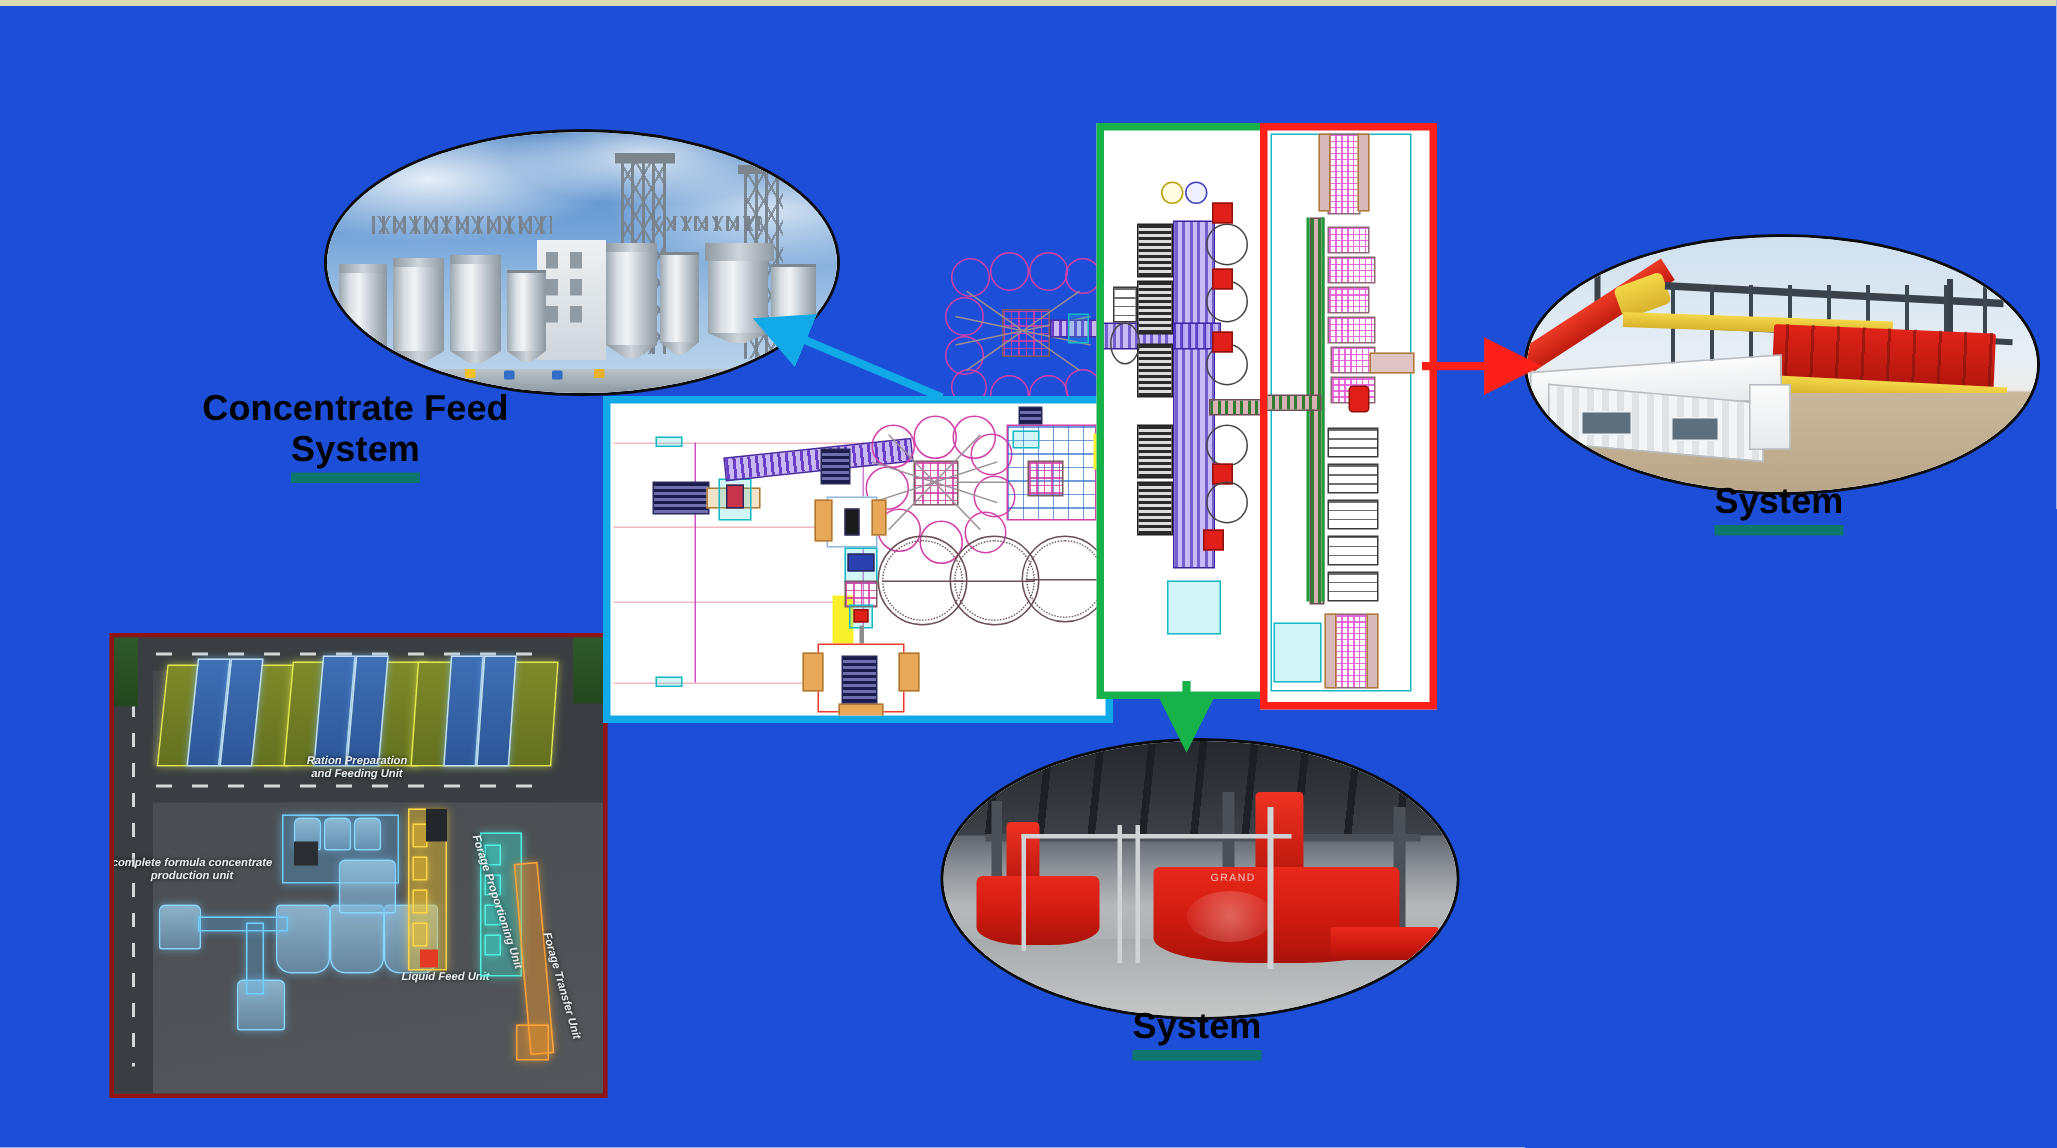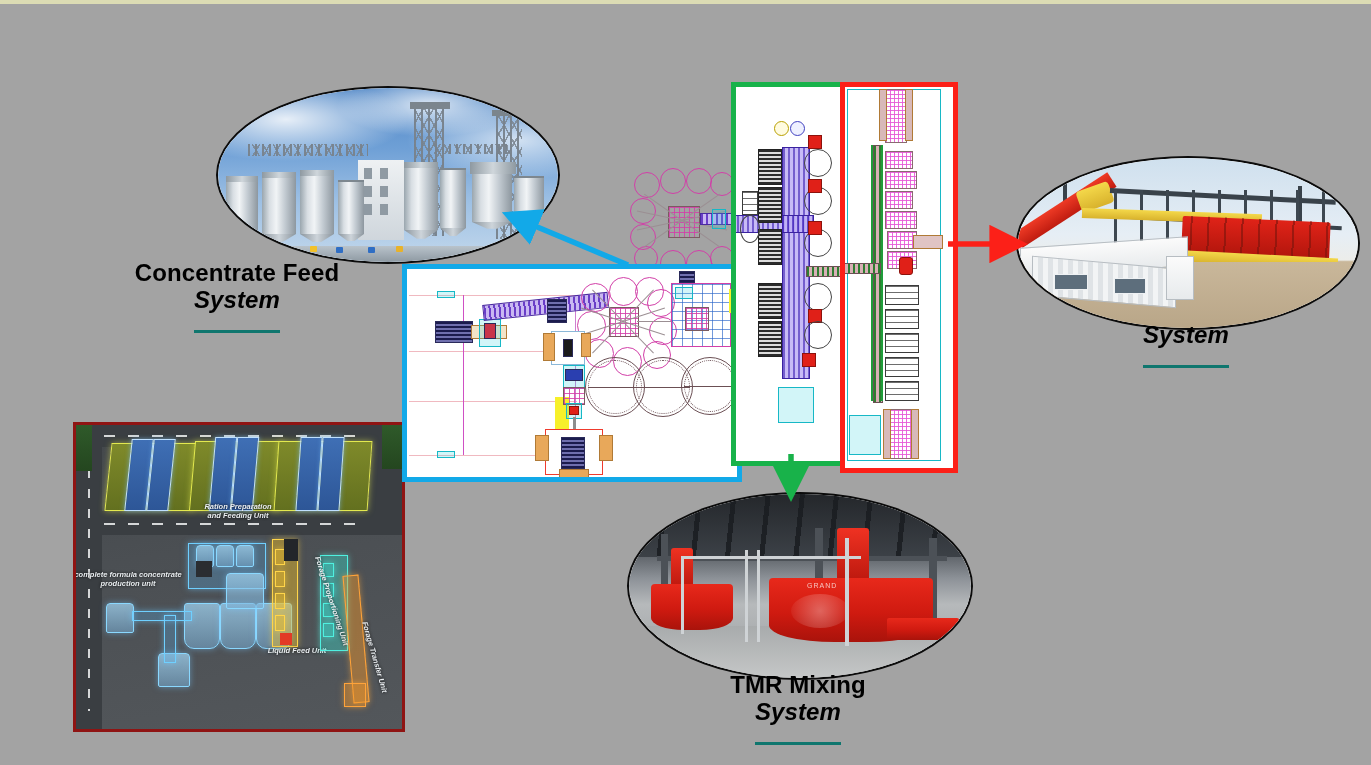--- a/index.html
+++ b/index.html
@@ -10,21 +10,21 @@
   body {
     width: 1371px;
     height: 765px;
     position: relative;
     overflow: hidden;
     font-family: "Liberation Sans", sans-serif;
   }
   .slide {
     position: absolute;
     inset: 0;
-    background: #a3a3a3;
+    background: #1d4ed8;
   }
   .top-strip {
     position: absolute;
     left: 0; top: 0;
     width: 1371px; height: 4px;
     background: #dcdcb4;
   }
 
   
   .abs { position: absolute; }
@@ -35,23 +35,22 @@
     text-align: center;
     font-weight: bold;
     color: #000000;
     line-height: 1.12;
     font-size: 24px;
     letter-spacing: 0.1px;
   }
   .caption .l1 { display: block; }
   .caption .l2 {
     display: inline-block;
-    border-bottom: 3px solid #0f766e;
-    padding-bottom: 16px;
-    font-style: italic;
+    border-bottom: 7px solid #0f766e;
+    padding-bottom: 1px;
   }
 
   
   .ellipse {
     position: absolute;
     border-radius: 50%;
     border: 2.5px solid #0b0b0b;
     overflow: hidden;
     background: #ffffff;
   }
@@ -476,21 +475,20 @@
 
       <div class="tmr-rail" style="left:52px;  top:62px; width:3px; height:78px;"></div>
       <div class="tmr-rail" style="left:116px; top:56px; width:3px; height:92px;"></div>
       <div class="tmr-rail" style="left:128px; top:56px; width:3px; height:92px;"></div>
       <div class="tmr-rail" style="left:216px; top:44px; width:4px; height:108px;"></div>
       <div class="tmr-rail" style="left:52px;  top:62px; width:180px; height:3px;"></div>
     </div>
   </div>
 
   <div class="caption" style="left:673px; top:672px; width:250px;">
-    <span class="l1">TMR Mixing</span>
     <span class="l2">System</span>
   </div>
 
   <div class="render3d" style="left:73px; top:422px; width:326px; height:304px;">
     <div class="r3-ground"></div>
 
     <div class="r3-road" style="left:0; top:0;   width:326px; height:22px;"></div>
     <div class="r3-road" style="left:0; top:86px; width:326px; height:24px;"></div>
     <div class="r3-road" style="left:0; top:0; width:26px; height:304px;"></div>
     <div class="r3-road" style="left:290px; top:0; width:36px; height:110px;"></div>

